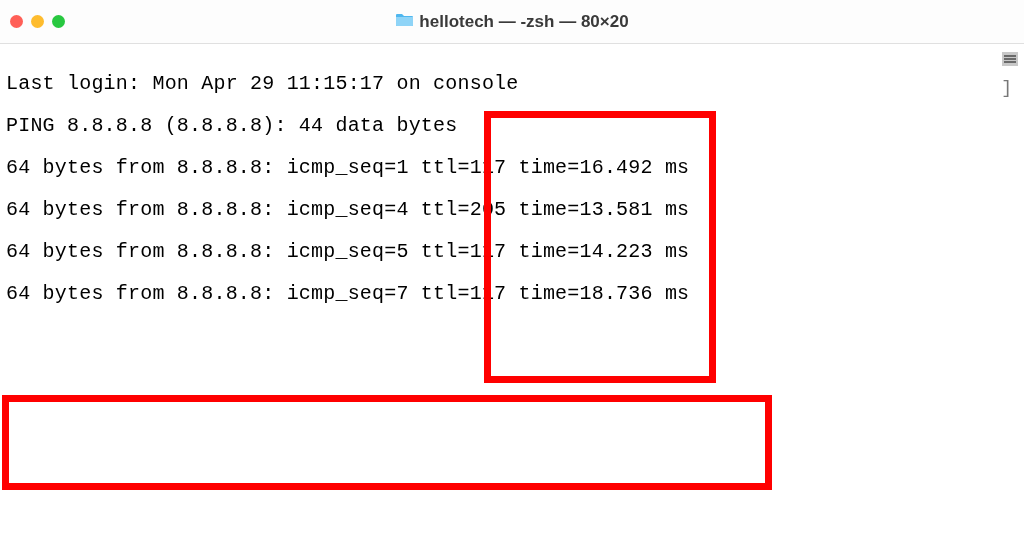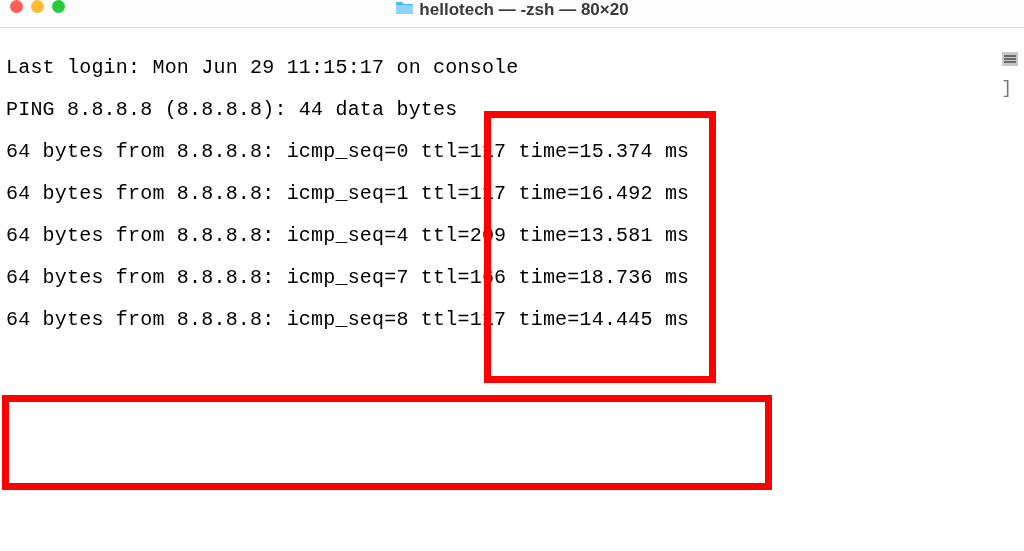--- a/index.html
+++ b/index.html
@@ -5,23 +5,23 @@
     * { margin: 0; padding: 0; box-sizing: border-box; }
     body {
       font-family: Menlo, Monaco, "Courier New", monospace;
       background: #fff;
       width: 1024px;
       height: 551px;
       position: relative;
       overflow: hidden;
     }
     .titlebar {
-      height: 28px;
+      height: 44px;
       display: flex;
-      align-items: flex-start;
+      align-items: center;
       padding: 0 10px;
       border-bottom: 1px solid #e0e0e0;
       background: #fdfdfd;
     }
     .traffic-lights {
       display: flex;
       gap: 8px;
       align-items: center;
     }
     .dot {
@@ -126,27 +126,26 @@
 
 <div class="hamburger">
   <span></span>
     <span></span>
     <span></span>
 </div>
 
 <span class="rbracket">]</span>
 
 <div class="terminal">
-<span class="line">Last login: Mon Jun 29 11:15:17 on console</span>
+<span class="line">Last login: Mon Apr 29 11:15:17 on console</span>
 <span class="line">PING 8.8.8.8 (8.8.8.8): 44 data bytes</span>
-<span class="line">64 bytes from 8.8.8.8: icmp_seq=0 ttl=117 time=15.374 ms</span>
 <span class="line">64 bytes from 8.8.8.8: icmp_seq=1 ttl=117 time=16.492 ms</span>
-<span class="line">64 bytes from 8.8.8.8: icmp_seq=4 ttl=209 time=13.581 ms</span>
-<span class="line">64 bytes from 8.8.8.8: icmp_seq=7 ttl=166 time=18.736 ms</span>
-<span class="line">64 bytes from 8.8.8.8: icmp_seq=8 ttl=117 time=14.445 ms</span>
+<span class="line">64 bytes from 8.8.8.8: icmp_seq=4 ttl=205 time=13.581 ms</span>
+<span class="line">64 bytes from 8.8.8.8: icmp_seq=5 ttl=117 time=14.223 ms</span>
+<span class="line">64 bytes from 8.8.8.8: icmp_seq=7 ttl=117 time=18.736 ms</span>
 
 
 
 
 
 
 </div>
 
 <div class="red-box-1"></div>
 <div class="red-box-2"></div>

